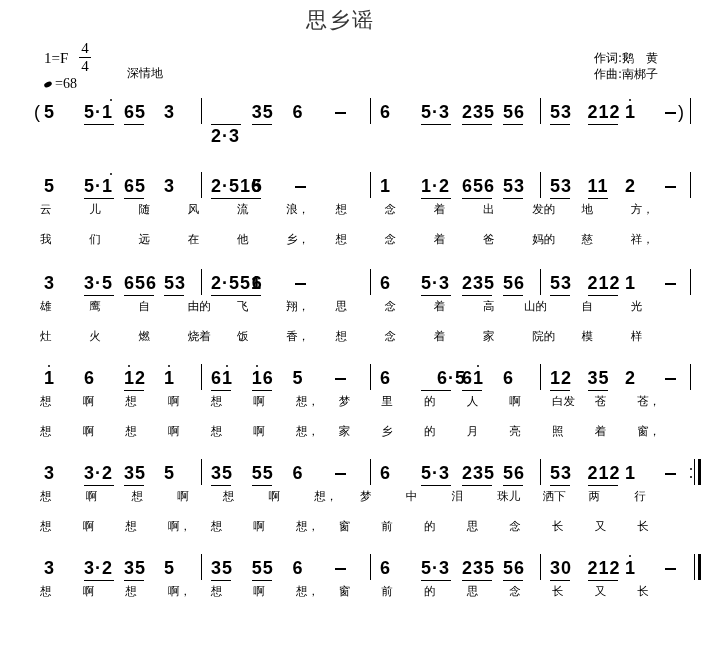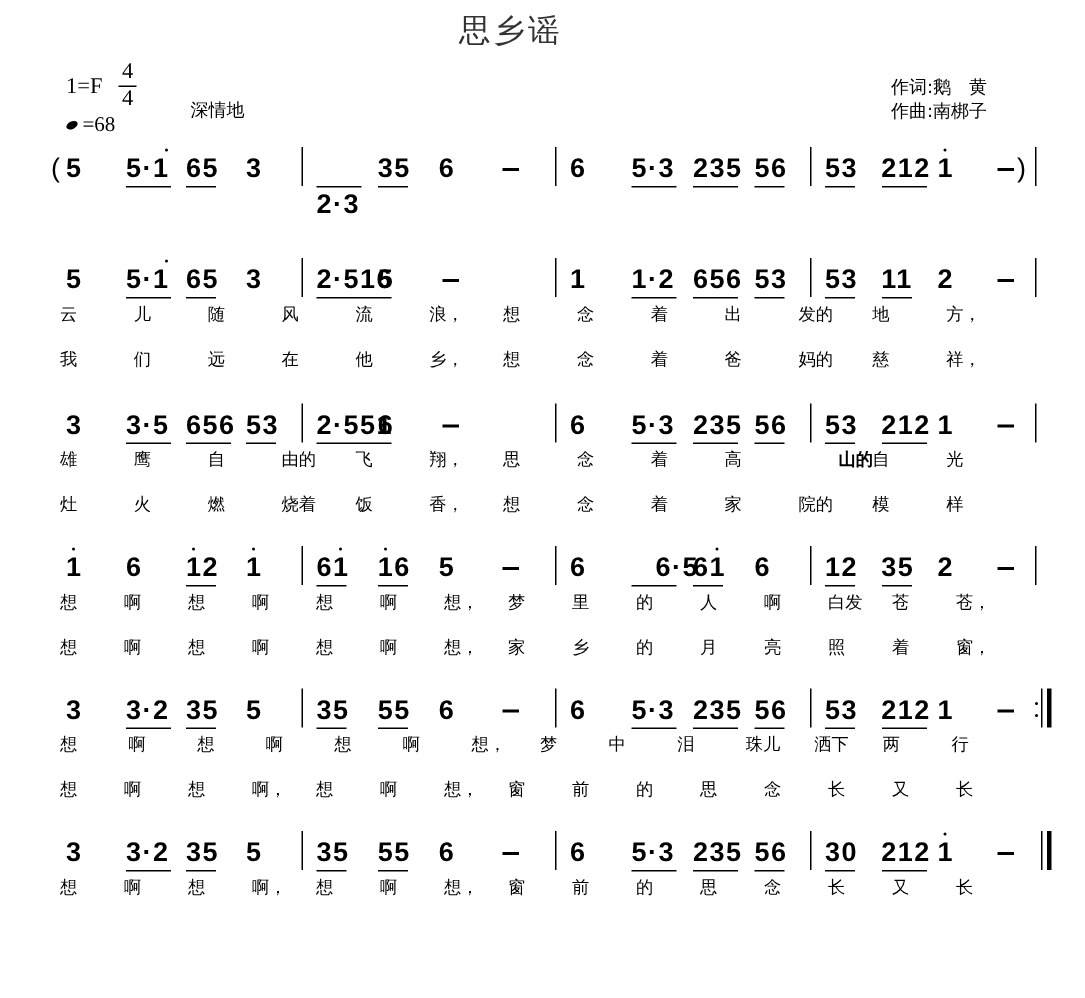--- a/index.html
+++ b/index.html
@@ -116,21 +116,21 @@
     <div class="ly" style="left: 40px; top: 232px;">我</div>
     <div class="ly" style="left: 89.2308px; top: 232px;">们</div>
     <div class="ly" style="left: 138.462px; top: 232px;">远</div>
     <div class="ly" style="left: 187.692px; top: 232px;">在</div>
     <div class="ly" style="left: 236.923px; top: 232px;">他</div>
     <div class="ly" style="left: 286.154px; top: 232px;">乡，</div>
     <div class="ly" style="left: 335.385px; top: 232px;">想</div>
     <div class="ly" style="left: 384.615px; top: 232px;">念</div>
     <div class="ly" style="left: 433.846px; top: 232px;">着</div>
     <div class="ly" style="left: 483.077px; top: 232px;">爸</div>
-    <div class="ly" style="left: 532.308px; top: 232px;">妈的</div>
+    <div class="ly" style="left: 532.308px; top: 232px; font-family: Liberation Serif, serif;">妈的</div>
     <div class="ly" style="left: 581.538px; top: 232px;">慈</div>
     <div class="ly" style="left: 630.769px; top: 232px;">祥，</div>
     <div class="n" style="left: 44px; top: 273px; letter-spacing: 0px;">3</div>
     <div class="n" style="left: 84px; top: 273px; letter-spacing: 1px;">3·5</div>
     <div class="ul" style="left: 84px; top: 295px; width: 30px;"></div>
     <div class="n" style="left: 124px; top: 273px; letter-spacing: 1px;">656</div>
     <div class="ul" style="left: 124px; top: 295px; width: 30px;"></div>
     <div class="n" style="left: 164px; top: 273px; letter-spacing: 1px;">53</div>
     <div class="ul" style="left: 164px; top: 295px; width: 20px;"></div>
     <div class="bl" style="left: 201px; top: 269px; height: 26px;"></div>
@@ -157,21 +157,21 @@
     <div class="ly" style="left: 40px; top: 299px;">雄</div>
     <div class="ly" style="left: 89.2308px; top: 299px;">鹰</div>
     <div class="ly" style="left: 138.462px; top: 299px;">自</div>
     <div class="ly" style="left: 187.692px; top: 299px;">由的</div>
     <div class="ly" style="left: 236.923px; top: 299px;">飞</div>
     <div class="ly" style="left: 286.154px; top: 299px;">翔，</div>
     <div class="ly" style="left: 335.385px; top: 299px;">思</div>
     <div class="ly" style="left: 384.615px; top: 299px;">念</div>
     <div class="ly" style="left: 433.846px; top: 299px;">着</div>
     <div class="ly" style="left: 483.077px; top: 299px;">高</div>
-    <div class="ly" style="left: 559px; top: 299px; font-weight: bold;">山的</div>
+    <div class="ly" style="left: 524px; top: 299px;">山的</div>
     <div class="ly" style="left: 581.538px; top: 299px;">自</div>
     <div class="ly" style="left: 630.769px; top: 299px;">光</div>
     <div class="ly" style="left: 40px; top: 329px;">灶</div>
     <div class="ly" style="left: 89.2308px; top: 329px;">火</div>
     <div class="ly" style="left: 138.462px; top: 329px;">燃</div>
     <div class="ly" style="left: 187.692px; top: 329px;">烧着</div>
     <div class="ly" style="left: 236.923px; top: 329px;">饭</div>
     <div class="ly" style="left: 286.154px; top: 329px;">香，</div>
     <div class="ly" style="left: 335.385px; top: 329px;">想</div>
     <div class="ly" style="left: 384.615px; top: 329px;">念</div>

